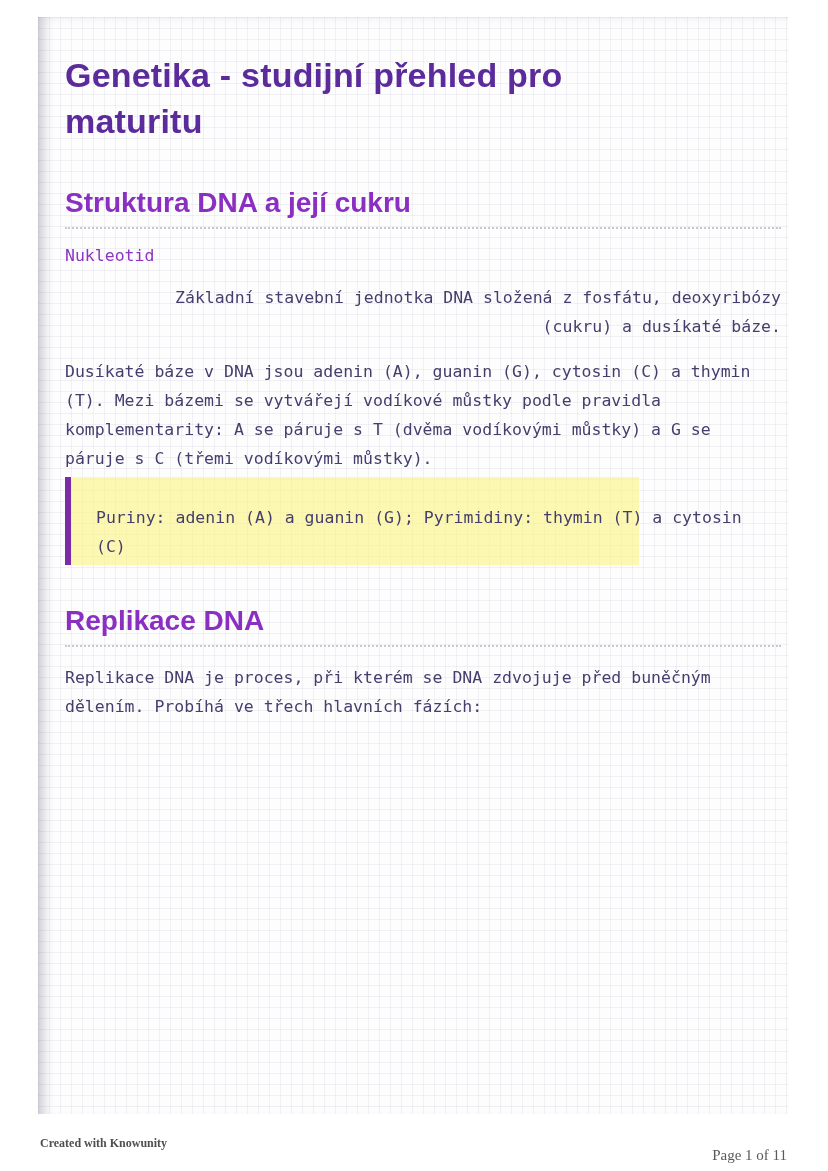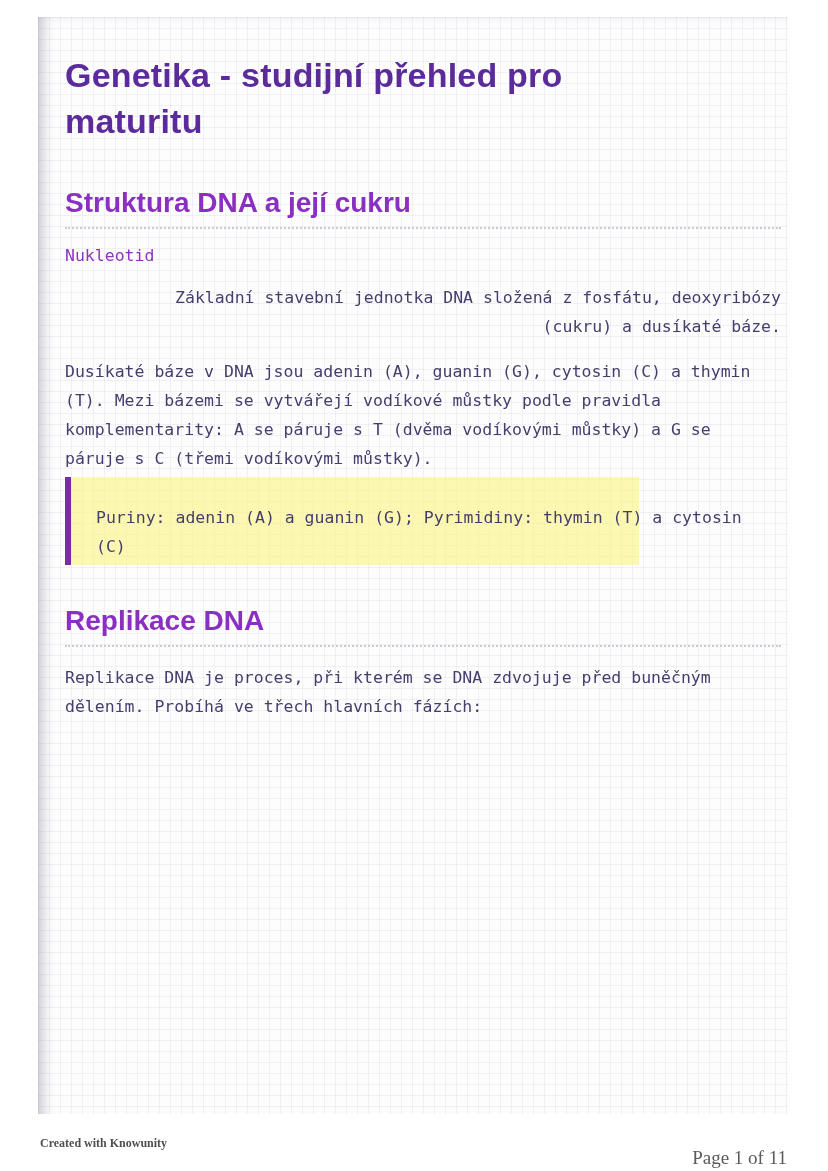--- a/index.html
+++ b/index.html
@@ -97,21 +97,21 @@
     font-family: "Liberation Serif", serif;
     font-weight: 700;
     font-size: 12px;
     color: #4f4f4f;
   }
   .footer-page {
     position: absolute;
     right: 41px;
     top: 1147px;
     font-family: "Liberation Serif", serif;
-    font-size: 19px;
+    font-size: 15px;
     color: #5a5a5a;
   }
 </style>
 </head>
 <body>
 
 <div class="sheet">
   <div class="content">
 
     <h1 class="doc-title">Genetika - studijní přehled pro

